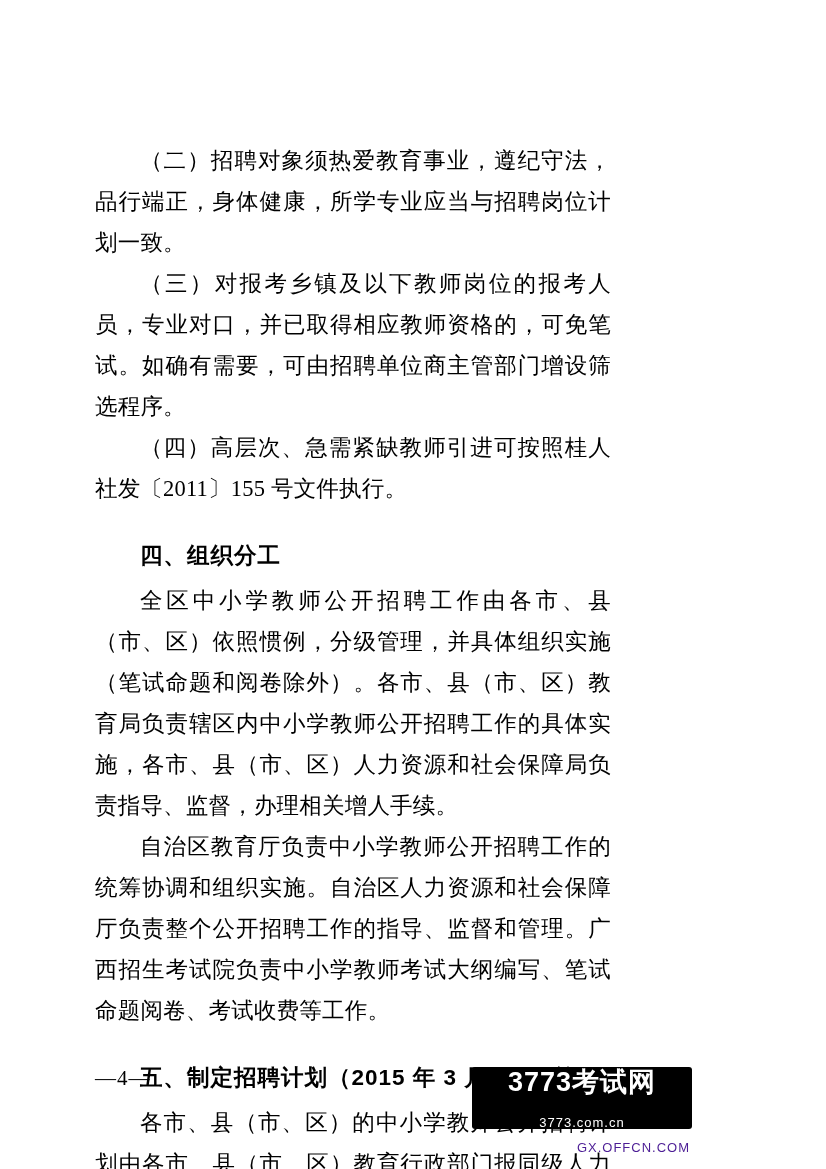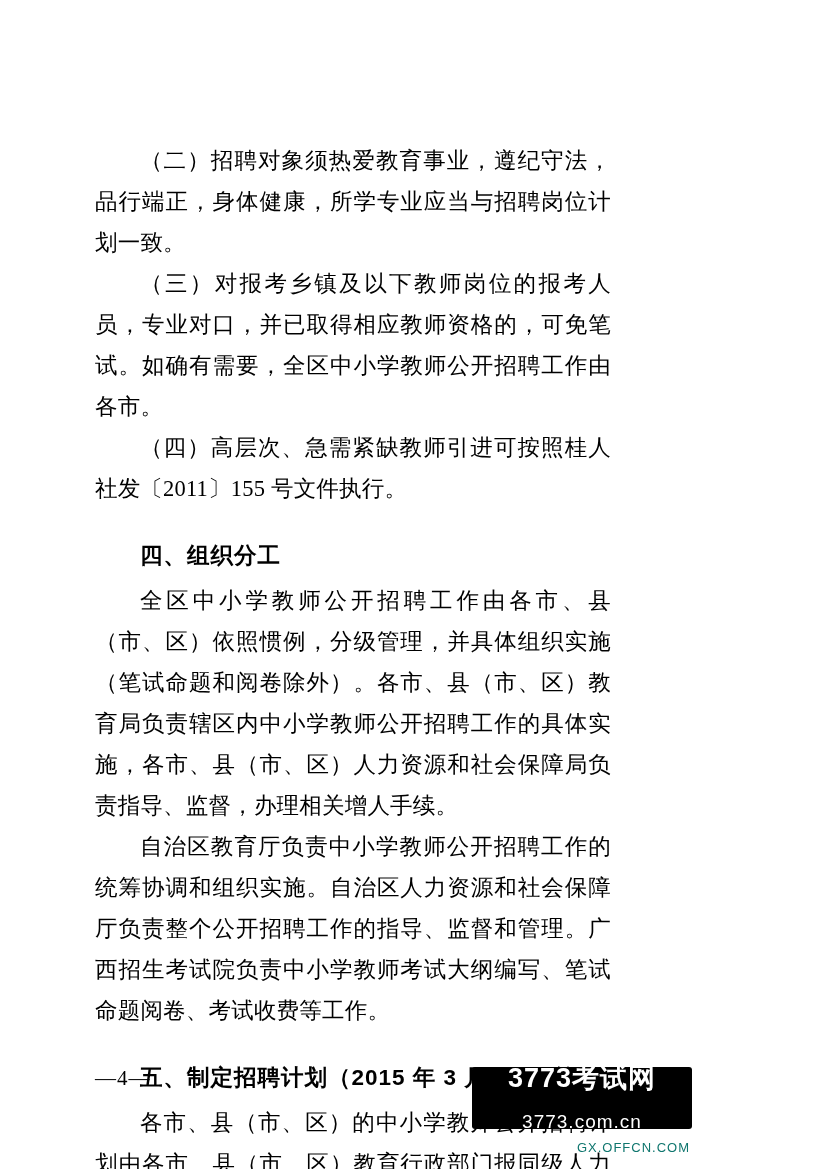--- a/index.html
+++ b/index.html
@@ -63,43 +63,43 @@
     color: #ffffff;
     font-family: "Liberation Sans", "DejaVu Sans", sans-serif;
   }
   .watermark .wm-main {
     font-size: 27px;
     font-weight: bold;
     letter-spacing: 1px;
     line-height: 30px;
   }
   .watermark .wm-sub {
-    font-size: 19px;
+    font-size: 13px;
     letter-spacing: 1px;
     margin-top: 18px;
   }
   .corner-tag {
     position: absolute;
     right: 16px;
     bottom: 14px;
     font-size: 13px;
-    color: #0f766e;
+    color: #4c1d95;
     font-family: "Liberation Sans", "DejaVu Sans", sans-serif;
     letter-spacing: 1px;
   }
 </style>
 </head>
 <body>
 
 <div class="page">
 
   <div class="doc-body">
 
     <p class="para">（二）招聘对象须热爱教育事业，遵纪守法，品行端正，身体健康，所学专业应当与招聘岗位计划一致。</p>
-    <p class="para">（三）对报考乡镇及以下教师岗位的报考人员，专业对口，并已取得相应教师资格的，可免笔试。如确有需要，全区中小学教师公开招聘工作由各市。</p>
+    <p class="para">（三）对报考乡镇及以下教师岗位的报考人员，专业对口，并已取得相应教师资格的，可免笔试。如确有需要，可由招聘单位商主管部门增设筛选程序。</p>
     <p class="para">（四）高层次、急需紧缺教师引进可按照桂人社发〔2011〕155 号文件执行。</p>
 
     <p class="heading">四、组织分工</p>
 
     <p class="para">全区中小学教师公开招聘工作由各市、县（市、区）依照惯例，分级管理，并具体组织实施（笔试命题和阅卷除外）。各市、县（市、区）教育局负责辖区内中小学教师公开招聘工作的具体实施，各市、县（市、区）人力资源和社会保障局负责指导、监督，办理相关增人手续。</p>
     <p class="para">自治区教育厅负责中小学教师公开招聘工作的统筹协调和组织实施。自治区人力资源和社会保障厅负责整个公开招聘工作的指导、监督和管理。广西招生考试院负责中小学教师考试大纲编写、笔试命题阅卷、考试收费等工作。</p>
 
     <p class="heading">五、制定招聘计划（2015 年 3 月 15 日前）</p>
 
     <p class="para">各市、县（市、区）的中小学教师公开招聘计划由各市、县（市、区）教育行政部门报同级人力资源和社会保障部门审定。各设区市教育行政部门汇总报同级人力资源和社会保障部门核准后，于 2015 年 3 月 15 日前将招聘计划电子版报广西招生考试院备案。各市、县（市、区）机构编制部门要及时审批中小学教</p>

